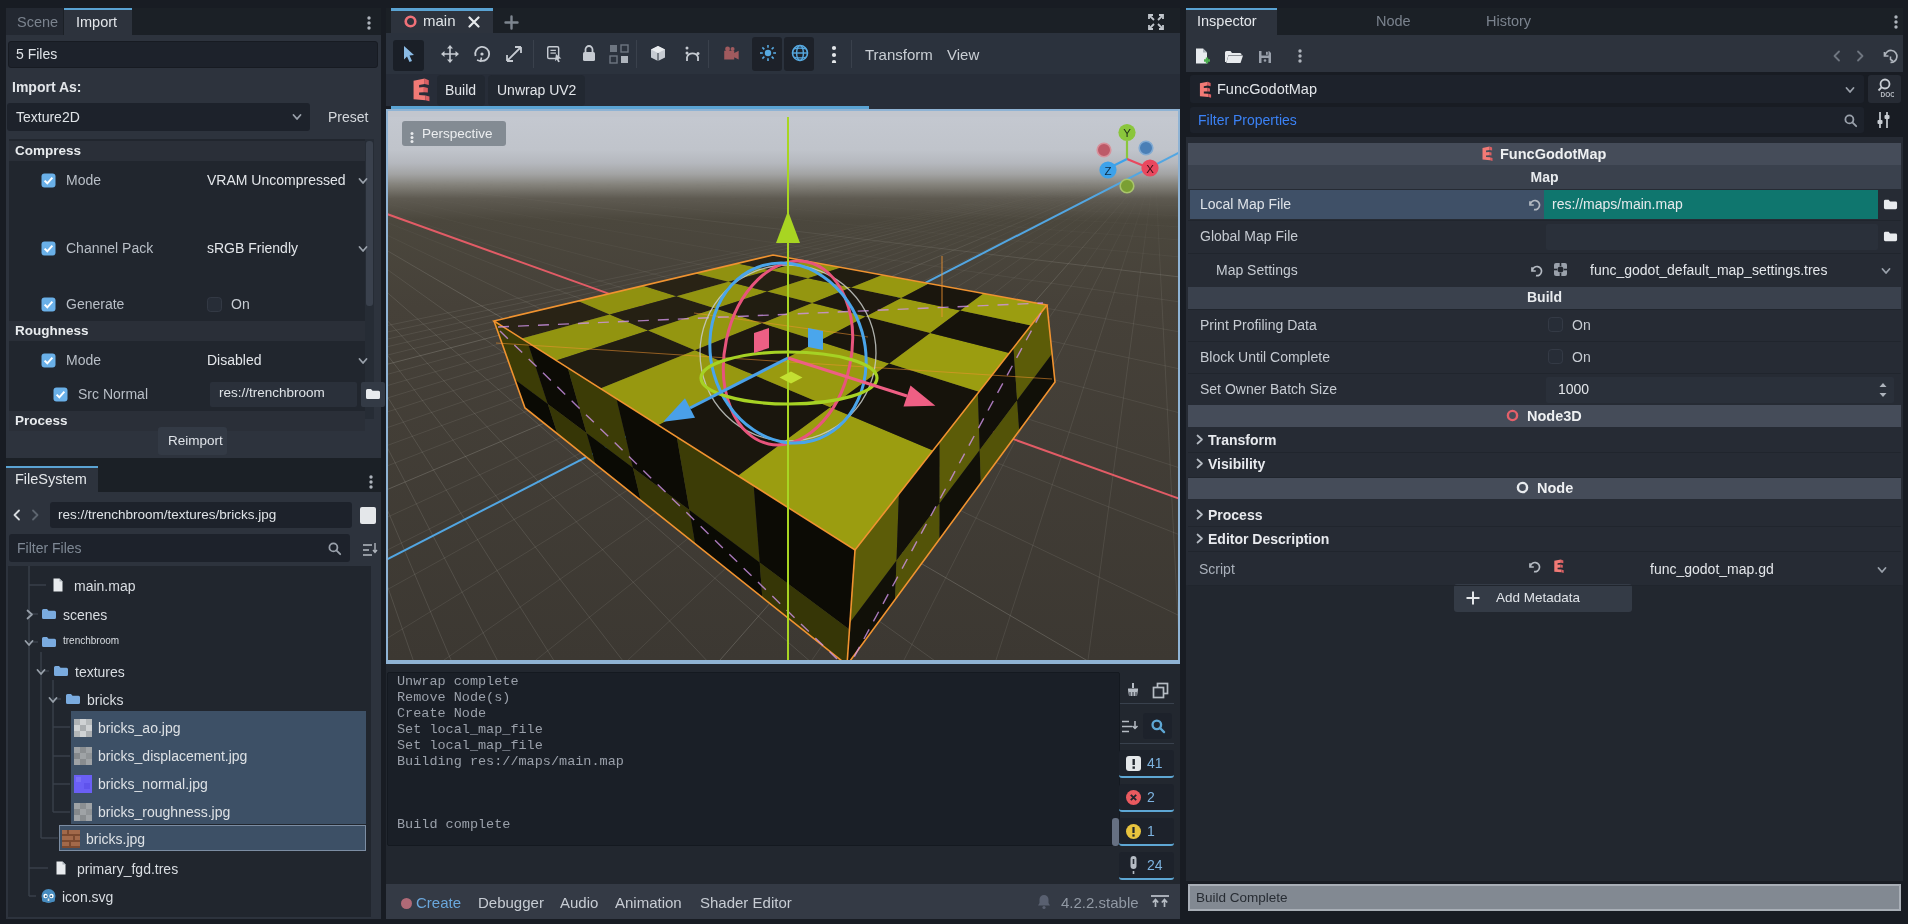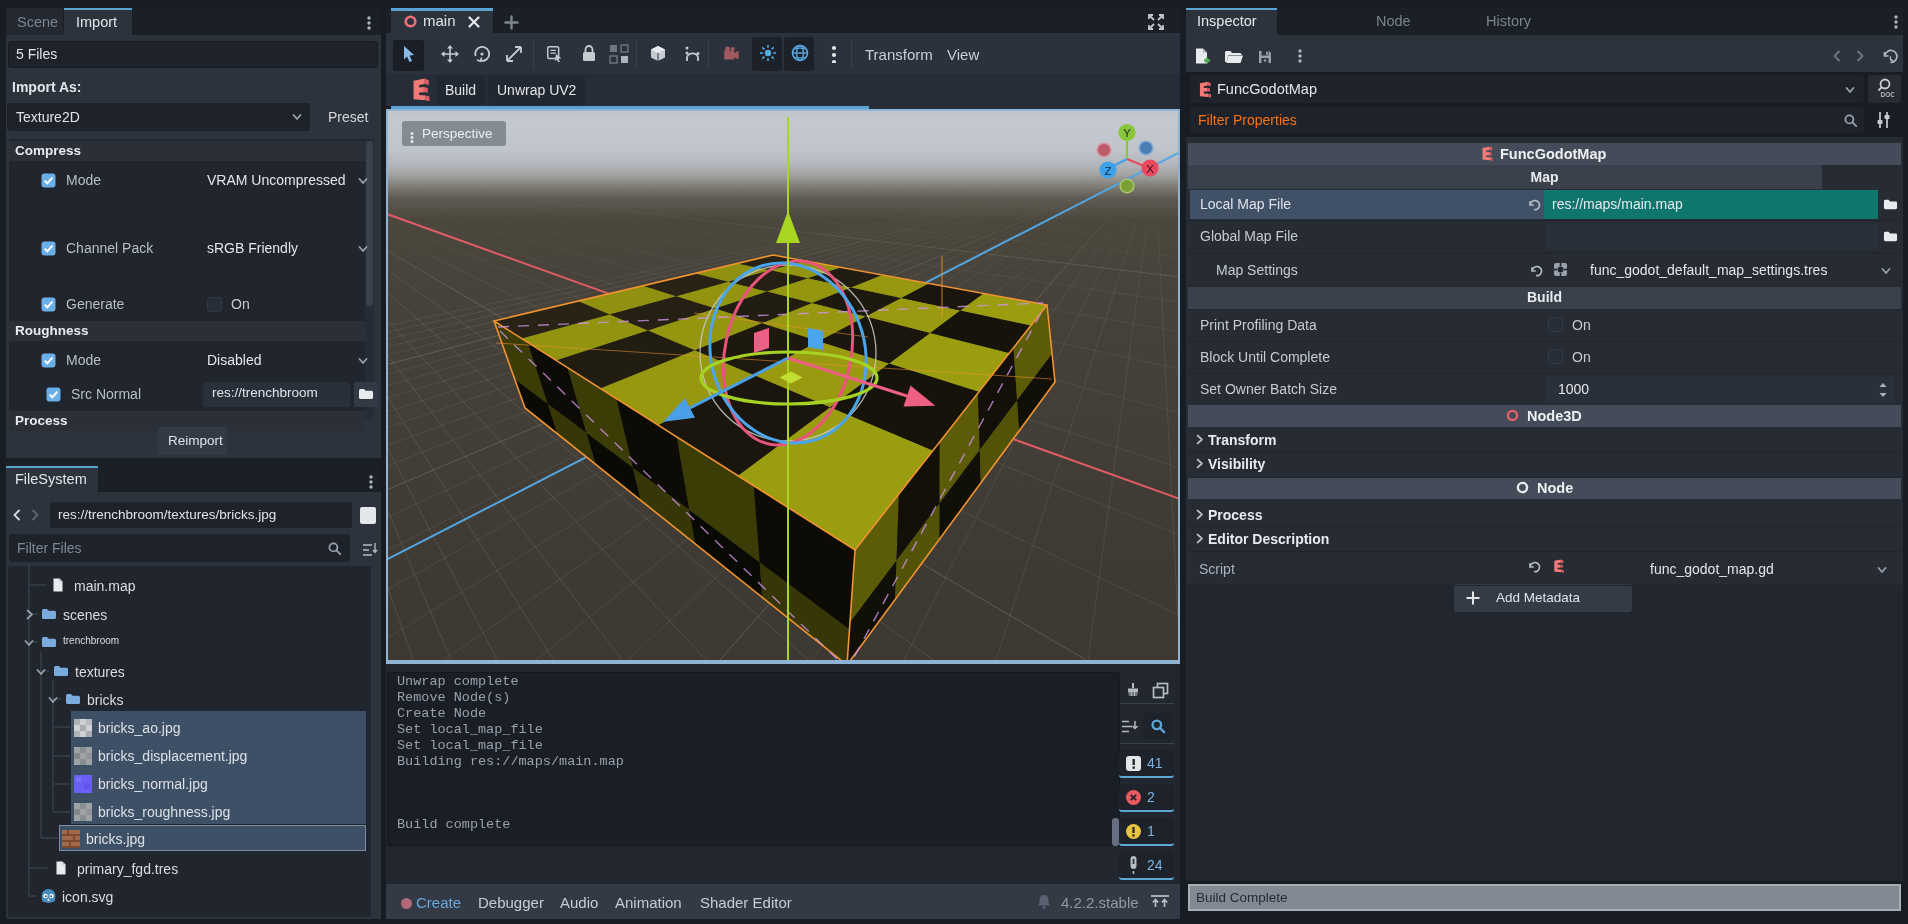--- a/index.html
+++ b/index.html
@@ -73,21 +73,21 @@
       <svg style="position:absolute;left:32px;top:8px" width="15" height="15" viewBox="0 0 15 15">
         <rect x="0.5" y="0.5" width="14" height="14" rx="3" fill="#6ab0e8"></rect>
         <path d="M3.6 7.6 L6.3 10.3 L11.4 4.6" fill="none" stroke="#fff" stroke-width="2"></path>
       </svg>
       <div style="position:absolute;left:57px;top:7px;font-family:'Liberation Sans',sans-serif;font-size:14px;font-weight:400;color:#b9bfc7;white-space:nowrap;line-height:1.2;">Mode</div>
       <div style="position:absolute;left:198px;top:7px;font-family:'Liberation Sans',sans-serif;font-size:14px;font-weight:400;color:#e3e6ea;white-space:nowrap;line-height:1.2;">Disabled</div>
       <svg style="position:absolute;left:348px;top:10px" width="12" height="12" viewBox="0 0 12 12">
         <path d="M2.5 4 L6 8 L9.5 4" fill="none" stroke="#9aa1ab" stroke-width="1.8" stroke-linecap="round" stroke-linejoin="round"></path>
       </svg>
     </div>
-    <div style="position:absolute;left:14px;top:379px;width:356px;height:32px;">
+    <div style="position:absolute;left:21px;top:379px;width:356px;height:32px;">
       <svg style="position:absolute;left:32px;top:8px" width="15" height="15" viewBox="0 0 15 15">
         <rect x="0.5" y="0.5" width="14" height="14" rx="3" fill="#6ab0e8"></rect>
         <path d="M3.6 7.6 L6.3 10.3 L11.4 4.6" fill="none" stroke="#fff" stroke-width="2"></path>
       </svg>
       <div style="position:absolute;left:57px;top:7px;font-family:'Liberation Sans',sans-serif;font-size:14px;font-weight:400;color:#b9bfc7;white-space:nowrap;line-height:1.2;">Src Normal</div>
       <div style="position:absolute;left:189px;top:3px;width:147px;height:25px;background:#2a303a;border-radius:2px;">
         <div style="position:absolute;left:9px;top:3px;font-family:'Liberation Sans',sans-serif;font-size:13.5px;font-weight:400;color:#dfe3e7;white-space:nowrap;line-height:1.2;">res://trenchbroom</div>
       </div>
       <div style="position:absolute;left:340px;top:3px;width:24px;height:25px;background:#333a45;border-radius:2px;">
         <svg style="position:absolute;left:4px;top:4px" width="16" height="16" viewBox="0 0 16 16">
@@ -667,21 +667,21 @@
       <path d="M2.5 4 L6 8 L9.5 4" fill="none" stroke="#9aa1ab" stroke-width="1.8" stroke-linecap="round" stroke-linejoin="round"></path>
     </svg>
     <div style="position:absolute;left:1868px;top:75px;width:33px;height:28px;background:#262b34;border-radius:3px;">
       <svg style="position:absolute;left:8px;top:2px" width="18" height="21" viewBox="0 0 18 21">
         <circle cx="9" cy="7" r="4.5" fill="none" stroke="#c8cdd3" stroke-width="1.8"></circle>
         <line x1="5.8" y1="10.2" x2="2.5" y2="13.5" stroke="#c8cdd3" stroke-width="1.8"></line>
         <text x="4.5" y="19.5" font-family="Liberation Sans, sans-serif" font-size="6.5" font-weight="bold" fill="#b8bdc4">DOC</text>
       </svg>
     </div>
     <div style="position:absolute;left:1190px;top:107px;width:674px;height:26px;background:#1d222b;border-radius:3px;">
-      <div style="position:absolute;left:8px;top:5px;font-family:'Liberation Sans',sans-serif;font-size:14px;font-weight:400;color:#f97316;white-space:nowrap;line-height:1.2;">Filter Properties</div>
+      <div style="position:absolute;left:8px;top:5px;font-family:'Liberation Sans',sans-serif;font-size:14px;font-weight:400;color:#3b82f6;white-space:nowrap;line-height:1.2;">Filter Properties</div>
       <svg style="position:absolute;left:653px;top:6px" width="15" height="15" viewBox="0 0 15 15">
         <circle cx="6.4" cy="6.4" r="4" fill="none" stroke="#9aa1ab" stroke-width="1.8"></circle>
         <line x1="9.4" y1="9.4" x2="13.2" y2="13.2" stroke="#9aa1ab" stroke-width="1.8" stroke-linecap="round"></line>
       </svg>
     </div>
     <svg style="position:absolute;left:1874px;top:110px" width="20" height="20" viewBox="0 0 20 20">
       <g stroke="#c8cdd3" stroke-width="1.7">
         <line x1="6" y1="2" x2="6" y2="18"></line>
         <line x1="13" y1="2" x2="13" y2="18"></line>
       </g>
@@ -691,21 +691,21 @@
     <div style="position:absolute;left:1186px;top:137px;width:717px;height:744px;background:#22272f;"></div>
     <div style="position:absolute;left:1186px;top:137px;width:717px;height:448px;background:#262b34;"></div>
     <div style="position:absolute;left:1188px;top:143px;width:713px;height:22px;background:#454c59;"></div>
     <svg style="position:absolute;left:1479px;top:145px" width="17" height="17" viewBox="0 0 16 17">
       <path d="M3 3 L10 1.5 L10 5 L6.5 5.6 L6.5 7.2 L9.5 6.9 L9.5 10.2 L6.5 10.4 L6.5 12 L10.5 12.2 L10.5 15.2 L3 14.6 Z" fill="#f27a76"></path>
 <path d="M10 1.5 L12.6 2.6 L12.6 5.6 L10 5 Z" fill="#d95f63"></path>
 <path d="M9.5 6.9 L12 7.5 L12 10.4 L9.5 10.2 Z" fill="#d95f63"></path>
 <path d="M10.5 12.2 L13 12.9 L13 15.9 L10.5 15.2 Z" fill="#d95f63"></path>
     </svg>
     <div style="position:absolute;left:1500px;top:146px;font-family:'Liberation Sans',sans-serif;font-size:14.5px;font-weight:700;color:#eef0f2;white-space:nowrap;line-height:1.2;">FuncGodotMap</div>
-    <div style="position:absolute;left:1188px;top:165px;width:634px;height:24px;background:#3a414d;">
+    <div style="position:absolute;left:1188px;top:165px;width:713px;height:24px;background:#3a414d;">
       <div style="position:absolute;left:0px;top:4px;font-family:'Liberation Sans',sans-serif;font-size:14px;font-weight:400;color:#e8ebee;white-space:nowrap;line-height:1.2;">
         <div style="width:713px;text-align:center;font-weight:bold;color:#e8ebee">Map</div>
       </div>
     </div>
     <div style="position:absolute;left:1188px;top:189px;width:713px;height:31px;background:#262b34;"></div>
     <div style="position:absolute;left:1190px;top:190px;width:354px;height:29px;background:#3f5067;"></div>
     <div style="position:absolute;left:1200px;top:196px;font-family:'Liberation Sans',sans-serif;font-size:14px;font-weight:400;color:#dfe3e8;white-space:nowrap;line-height:1.2;">Local Map File</div>
     <svg style="position:absolute;left:1527px;top:198px" width="14" height="14" viewBox="0 0 14 14">
       <path d="M3 3.2 L3 7 L6.8 7" fill="none" stroke="#b4bac2" stroke-width="1.7"></path>
       <path d="M3.4 6.4 A4.6 4.6 0 1 1 7 11.6" fill="none" stroke="#b4bac2" stroke-width="1.7"></path>

